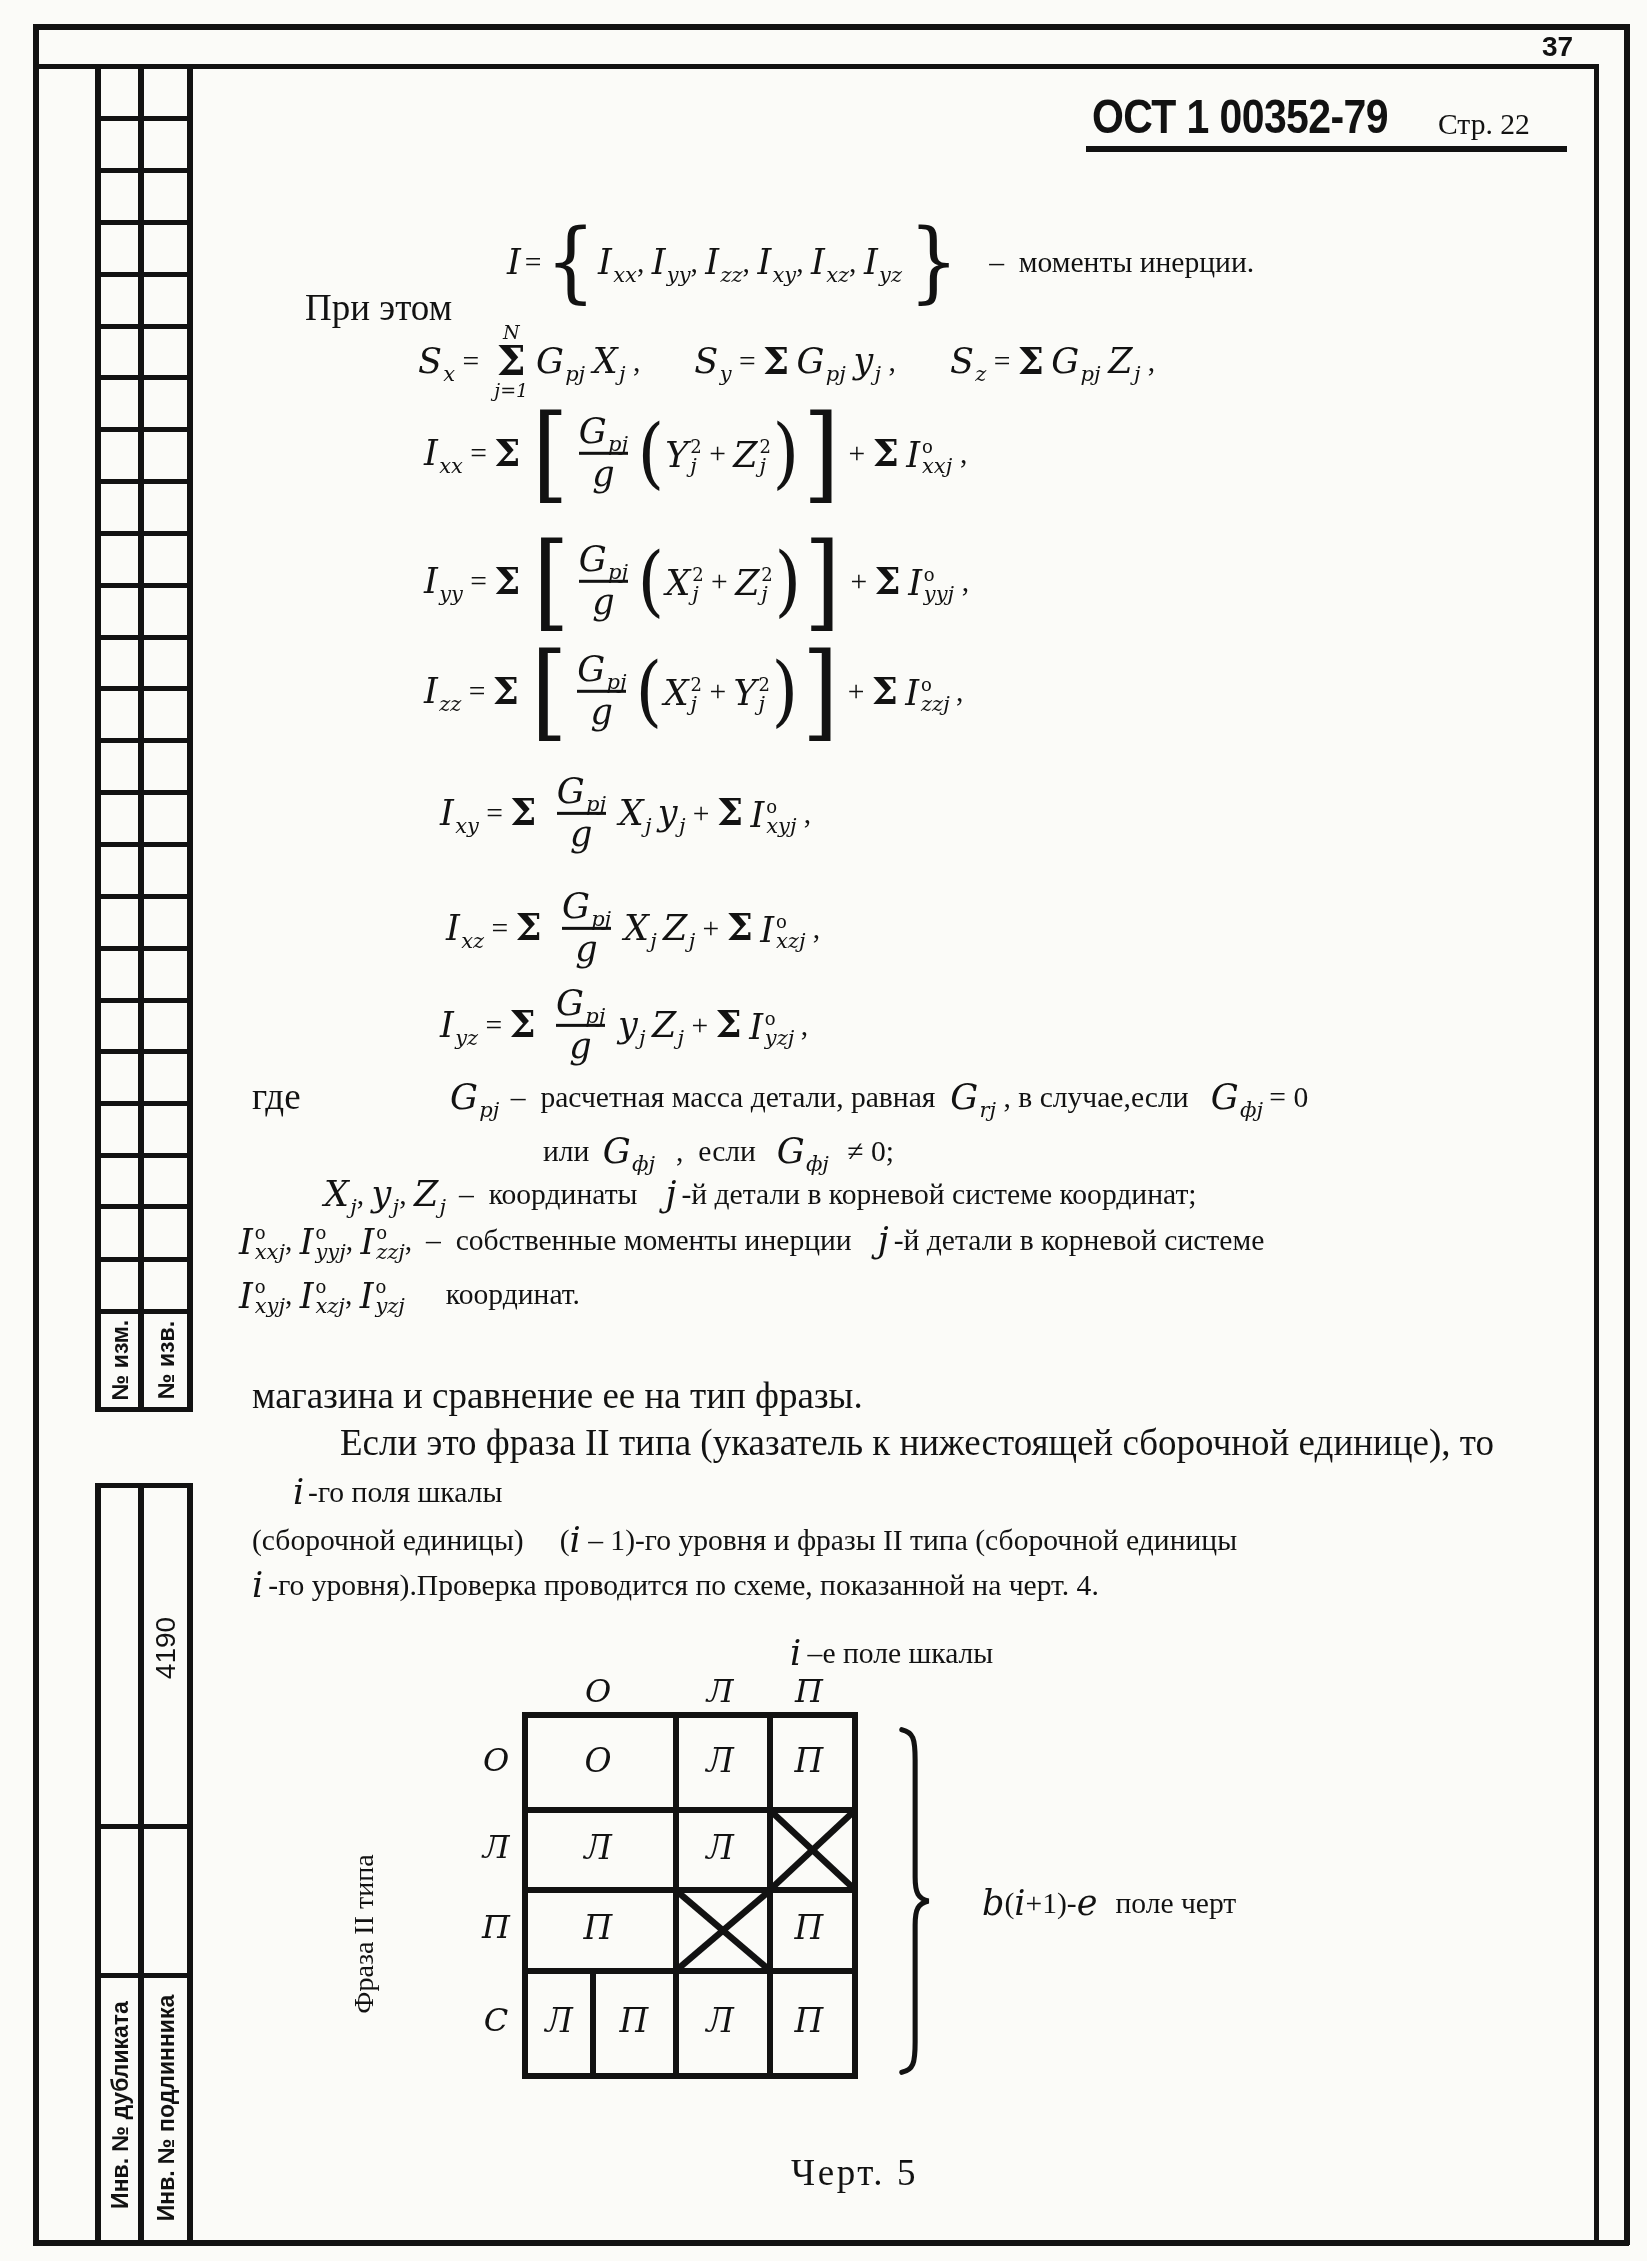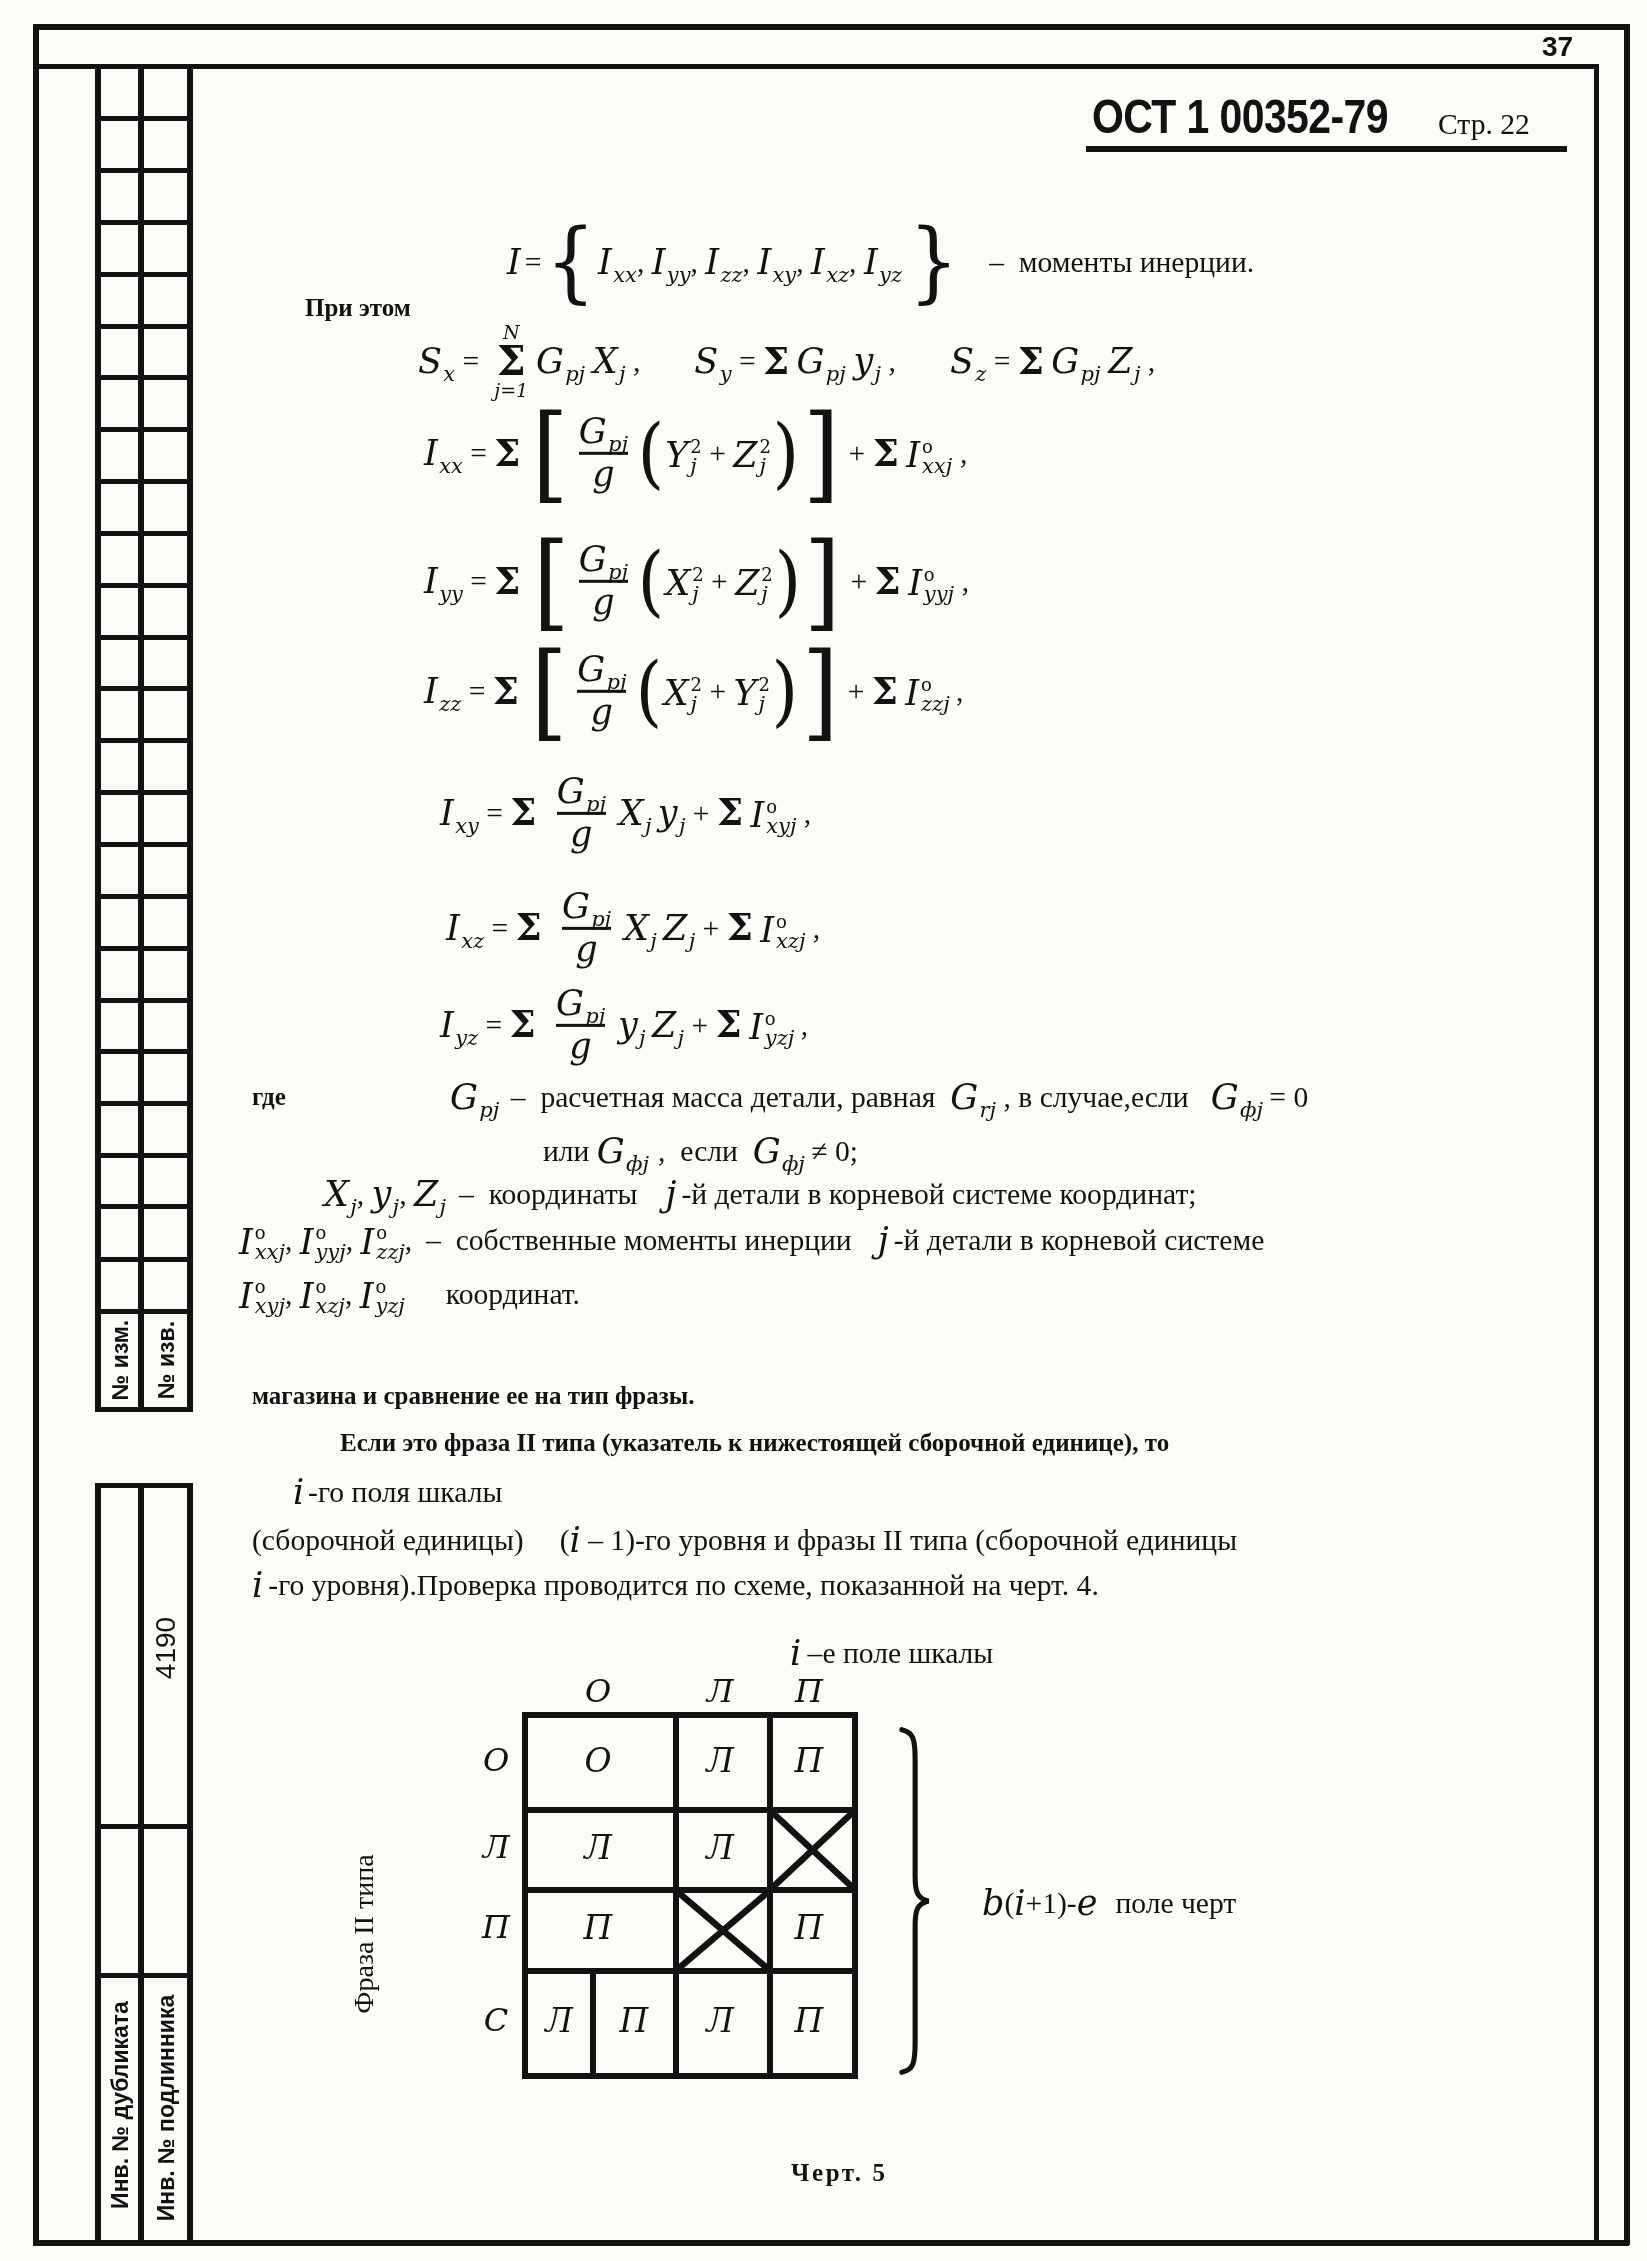--- a/index.html
+++ b/index.html
@@ -5,21 +5,21 @@
   html,body{margin:0;padding:0;}
   body{
     width:1648px;height:2261px;position:relative;overflow:hidden;
     background:#fbfbf8;color:#121212;
     font-family:"Liberation Serif",serif;
   }
   #page{position:absolute;inset:0;}
   
   .hl,.vl{position:absolute;background:#121212;}
   
-  .tl{position:absolute;transform:translateY(-50%);font-size:25px;white-space:pre;line-height:1.2;font-weight:bold;}
+  .tl{position:absolute;transform:translateY(-50%);font-size:37px;white-space:pre;line-height:1.2;}
   
   .fline{position:absolute;display:flex;align-items:center;transform:translateY(-50%);white-space:pre;}
   .rm{font-family:"Liberation Serif",serif;font-size:29.6px;white-space:pre;}
   .v{font-family:"DejaVu Serif",serif;font-style:italic;font-size:35px;line-height:1;}
   .vw{display:inline-flex;align-items:flex-end;}
   .sb{font-family:"DejaVu Serif",serif;font-style:italic;font-size:21px;line-height:1;display:inline-block;transform:translateY(6.4px);margin-left:1.3px;}
   .stk{display:inline-flex;flex-direction:column;align-items:flex-start;line-height:.85;margin-left:1.9px;transform:translateY(3.9px);}
   .stk .s1{font-family:"DejaVu Serif",serif;font-size:18px;line-height:1;}
   .stk .s2{font-family:"DejaVu Serif",serif;font-style:italic;font-size:21px;line-height:1;}
   .big{font-family:"DejaVu Serif",serif;line-height:.85;font-weight:400;transform:scaleX(.9);}
@@ -114,21 +114,21 @@
   <div class="fline" style="left:418px;top:361px;"><span class="vw"><span class="v">S</span><span class="sb">x</span></span><span class="rm"> = </span><span class="sum"><span class="lim">N</span><span class="sg">Σ</span><span class="lim">j=1</span></span><span class="vw"><span class="v">G</span><span class="sb">pj</span></span><span class="spacer" style="width: 7.7px;"></span><span class="vw"><span class="v">X</span><span class="sb">j</span></span><span class="rm"> ,</span><span class="spacer" style="width: 54px;"></span><span class="vw"><span class="v">S</span><span class="sb">y</span></span><span class="rm"> = </span><span class="sig">Σ</span><span class="rm"> </span><span class="vw"><span class="v">G</span><span class="sb">pj</span></span><span class="spacer" style="width: 7.7px;"></span><span class="vw"><span class="v">y</span><span class="sb">j</span></span><span class="rm"> ,</span><span class="spacer" style="width: 54px;"></span><span class="vw"><span class="v">S</span><span class="sb">z</span></span><span class="rm"> = </span><span class="sig">Σ</span><span class="rm"> </span><span class="vw"><span class="v">G</span><span class="sb">pj</span></span><span class="spacer" style="width: 7.7px;"></span><span class="vw"><span class="v">Z</span><span class="sb">j</span></span><span class="rm"> ,</span></div>
   <div class="fline" style="left:424px;top:453px;"><span class="vw"><span class="v">I</span><span class="sb">xx</span></span><span class="rm"> = </span><span class="sig">Σ</span><span class="rm"> </span><span class="spacer" style="width: 2.6px;"></span><span class="big" style="font-size: 104px;">[</span><span class="frac"><span class="fr-n" style="display: inline-flex; align-items: flex-end;"><span class="vw"><span class="v">G</span><span class="sb">pj</span></span></span><span class="bar"></span><span class="fr-d" style="display: inline-flex; align-items: flex-end;"><span class="vw"><span class="v">g</span></span></span></span><span class="big" style="font-size: 76px;">(</span><span class="vw"><span class="v">Y</span><span class="stk"><span class="s1">2</span><span class="s2">j</span></span></span><span class="rm"> + </span><span class="vw"><span class="v">Z</span><span class="stk"><span class="s1">2</span><span class="s2">j</span></span></span><span class="big" style="font-size: 76px;">)</span><span class="big" style="font-size: 104px;">]</span><span class="rm"> + </span><span class="sig">Σ</span><span class="rm"> </span><span class="vw"><span class="v">I</span><span class="stk"><span class="s1">o</span><span class="s2">xxj</span></span></span><span class="spacer" style="width: 7.7px;"></span><span class="rm">,</span></div>
   <div class="fline" style="left:424px;top:581px;"><span class="vw"><span class="v">I</span><span class="sb">yy</span></span><span class="rm"> = </span><span class="sig">Σ</span><span class="rm"> </span><span class="spacer" style="width: 2.6px;"></span><span class="big" style="font-size: 104px;">[</span><span class="frac"><span class="fr-n" style="display: inline-flex; align-items: flex-end;"><span class="vw"><span class="v">G</span><span class="sb">pj</span></span></span><span class="bar"></span><span class="fr-d" style="display: inline-flex; align-items: flex-end;"><span class="vw"><span class="v">g</span></span></span></span><span class="big" style="font-size: 76px;">(</span><span class="vw"><span class="v">X</span><span class="stk"><span class="s1">2</span><span class="s2">j</span></span></span><span class="rm"> + </span><span class="vw"><span class="v">Z</span><span class="stk"><span class="s1">2</span><span class="s2">j</span></span></span><span class="big" style="font-size: 76px;">)</span><span class="big" style="font-size: 104px;">]</span><span class="rm"> + </span><span class="sig">Σ</span><span class="rm"> </span><span class="vw"><span class="v">I</span><span class="stk"><span class="s1">o</span><span class="s2">yyj</span></span></span><span class="spacer" style="width: 7.7px;"></span><span class="rm">,</span></div>
   <div class="fline" style="left:424px;top:691px;"><span class="vw"><span class="v">I</span><span class="sb">zz</span></span><span class="rm"> = </span><span class="sig">Σ</span><span class="rm"> </span><span class="spacer" style="width: 2.6px;"></span><span class="big" style="font-size: 104px;">[</span><span class="frac"><span class="fr-n" style="display: inline-flex; align-items: flex-end;"><span class="vw"><span class="v">G</span><span class="sb">pj</span></span></span><span class="bar"></span><span class="fr-d" style="display: inline-flex; align-items: flex-end;"><span class="vw"><span class="v">g</span></span></span></span><span class="big" style="font-size: 76px;">(</span><span class="vw"><span class="v">X</span><span class="stk"><span class="s1">2</span><span class="s2">j</span></span></span><span class="rm"> + </span><span class="vw"><span class="v">Y</span><span class="stk"><span class="s1">2</span><span class="s2">j</span></span></span><span class="big" style="font-size: 76px;">)</span><span class="big" style="font-size: 104px;">]</span><span class="rm"> + </span><span class="sig">Σ</span><span class="rm"> </span><span class="vw"><span class="v">I</span><span class="stk"><span class="s1">o</span><span class="s2">zzj</span></span></span><span class="spacer" style="width: 6.4px;"></span><span class="rm">,</span></div>
   <div class="fline" style="left:440px;top:813px;"><span class="vw"><span class="v">I</span><span class="sb">xy</span></span><span class="rm"> = </span><span class="sig">Σ</span><span class="rm"> </span><span class="spacer" style="width: 5.1px;"></span><span class="frac"><span class="fr-n" style="display: inline-flex; align-items: flex-end;"><span class="vw"><span class="v">G</span><span class="sb">pj</span></span></span><span class="bar"></span><span class="fr-d" style="display: inline-flex; align-items: flex-end;"><span class="vw"><span class="v">g</span></span></span></span><span class="spacer" style="width: 5.1px;"></span><span class="vw"><span class="v">X</span><span class="sb">j</span></span><span class="spacer" style="width: 6.4px;"></span><span class="vw"><span class="v">y</span><span class="sb">j</span></span><span class="rm"> + </span><span class="sig">Σ</span><span class="rm"> </span><span class="vw"><span class="v">I</span><span class="stk"><span class="s1">o</span><span class="s2">xyj</span></span></span><span class="rm"> ,</span></div>
   <div class="fline" style="left:446px;top:928px;"><span class="vw"><span class="v">I</span><span class="sb">xz</span></span><span class="rm"> = </span><span class="sig">Σ</span><span class="rm"> </span><span class="spacer" style="width: 5.1px;"></span><span class="frac"><span class="fr-n" style="display: inline-flex; align-items: flex-end;"><span class="vw"><span class="v">G</span><span class="sb">pj</span></span></span><span class="bar"></span><span class="fr-d" style="display: inline-flex; align-items: flex-end;"><span class="vw"><span class="v">g</span></span></span></span><span class="spacer" style="width: 5.1px;"></span><span class="vw"><span class="v">X</span><span class="sb">j</span></span><span class="spacer" style="width: 6.4px;"></span><span class="vw"><span class="v">Z</span><span class="sb">j</span></span><span class="rm"> + </span><span class="sig">Σ</span><span class="rm"> </span><span class="vw"><span class="v">I</span><span class="stk"><span class="s1">o</span><span class="s2">xzj</span></span></span><span class="rm"> ,</span></div>
   <div class="fline" style="left:440px;top:1025px;"><span class="vw"><span class="v">I</span><span class="sb">yz</span></span><span class="rm"> = </span><span class="sig">Σ</span><span class="rm"> </span><span class="spacer" style="width: 5.1px;"></span><span class="frac"><span class="fr-n" style="display: inline-flex; align-items: flex-end;"><span class="vw"><span class="v">G</span><span class="sb">pj</span></span></span><span class="bar"></span><span class="fr-d" style="display: inline-flex; align-items: flex-end;"><span class="vw"><span class="v">g</span></span></span></span><span class="spacer" style="width: 5.1px;"></span><span class="vw"><span class="v">y</span><span class="sb">j</span></span><span class="spacer" style="width: 6.4px;"></span><span class="vw"><span class="v">Z</span><span class="sb">j</span></span><span class="rm"> + </span><span class="sig">Σ</span><span class="rm"> </span><span class="vw"><span class="v">I</span><span class="stk"><span class="s1">o</span><span class="s2">yzj</span></span></span><span class="spacer" style="width: 6.4px;"></span><span class="rm">,</span></div>
 
   <div class="tl" style="left:252px;top:1097px;">где</div>
   <div class="fline" style="left:450px;top:1097px;"><span class="vw"><span class="v">G</span><span class="sb">pj</span></span><span class="spacer" style="width: 11.6px;"></span><span class="rm">–  расчетная масса детали, равная  </span><span class="vw"><span class="v">G</span><span class="sb">rj</span></span><span class="rm"> , в случае,если   </span><span class="vw"><span class="v">G</span><span class="sb">фj</span></span><span class="spacer" style="width: 6.4px;"></span><span class="rm">= 0</span></div>
-  <div class="fline" style="left:543px;top:1151px;"><span class="rm">или </span><span class="vw"><span class="v">G</span><span class="sb">фj</span></span><span class="spacer" style="width: 9px;"></span><span class="rm">,  если  </span><span class="vw"><span class="v">G</span><span class="sb">фj</span></span><span class="spacer" style="width: 6.4px;"></span><span class="rm">≠ 0;</span></div>
+  <div class="fline" style="left:543px;top:1151px;gap:6px;"><span class="rm">или </span><span class="vw"><span class="v">G</span><span class="sb">фj</span></span><span class="spacer" style="width: 9px;"></span><span class="rm">,  если  </span><span class="vw"><span class="v">G</span><span class="sb">фj</span></span><span class="spacer" style="width: 6.4px;"></span><span class="rm">≠ 0;</span></div>
   <div class="fline" style="left:324px;top:1194px;"><span class="vw"><span class="v">X</span><span class="sb">j</span></span><span class="rm">, </span><span class="vw"><span class="v">y</span><span class="sb">j</span></span><span class="rm">, </span><span class="vw"><span class="v">Z</span><span class="sb">j</span></span><span class="spacer" style="width: 13px;"></span><span class="rm">–  координаты</span><span class="spacer" style="width: 28px;"></span><span class="vw"><span class="v">j</span></span><span class="spacer" style="width: 5.1px;"></span><span class="rm">-й детали в корневой системе координат;</span></div>
   <div class="fline" style="left:239px;top:1240px;"><span class="vw"><span class="v">I</span><span class="stk"><span class="s1">o</span><span class="s2">xxj</span></span></span><span class="rm">, </span><span class="vw"><span class="v">I</span><span class="stk"><span class="s1">o</span><span class="s2">yyj</span></span></span><span class="rm">, </span><span class="vw"><span class="v">I</span><span class="stk"><span class="s1">o</span><span class="s2">zzj</span></span></span><span class="rm">, </span><span class="spacer" style="width: 6.4px;"></span><span class="rm">–  собственные моменты инерции</span><span class="spacer" style="width: 26px;"></span><span class="vw"><span class="v">j</span></span><span class="spacer" style="width: 5.1px;"></span><span class="rm">-й детали в корневой системе</span></div>
   <div class="fline" style="left:239px;top:1294px;"><span class="vw"><span class="v">I</span><span class="stk"><span class="s1">o</span><span class="s2">xyj</span></span></span><span class="rm">, </span><span class="vw"><span class="v">I</span><span class="stk"><span class="s1">o</span><span class="s2">xzj</span></span></span><span class="rm">, </span><span class="vw"><span class="v">I</span><span class="stk"><span class="s1">o</span><span class="s2">yzj</span></span></span><span class="spacer" style="width: 41px;"></span><span class="rm">координат.</span></div>
 
   <div class="tl" style="left:252px;top:1396px;">магазина и сравнение ее на тип фразы.</div>
   <div class="tl" style="left:340px;top:1443px;">Если это фраза II типа (указатель к нижестоящей сборочной единице), то</div>
   <div class="fline" style="left:252px;top:1492px;"><span class="spacer" style="width: 41px;"></span><span class="vw"><span class="v">i</span></span><span class="spacer" style="width: 3.9px;"></span><span class="rm">-го поля шкалы</span></div>
   <div class="fline" style="left:252px;top:1540px;"><span class="rm">(сборочной единицы)</span><span class="spacer" style="width: 36px;"></span><span class="rm">(</span><span class="vw"><span class="v">i</span></span><span class="rm"> – 1)-го уровня и фразы II типа (сборочной единицы</span></div>
   <div class="fline" style="left:252px;top:1585px;"><span class="vw"><span class="v">i</span></span><span class="spacer" style="width: 5.1px;"></span><span class="rm">-го уровня).Проверка проводится по схеме, показанной на черт. 4.</span></div>
 

